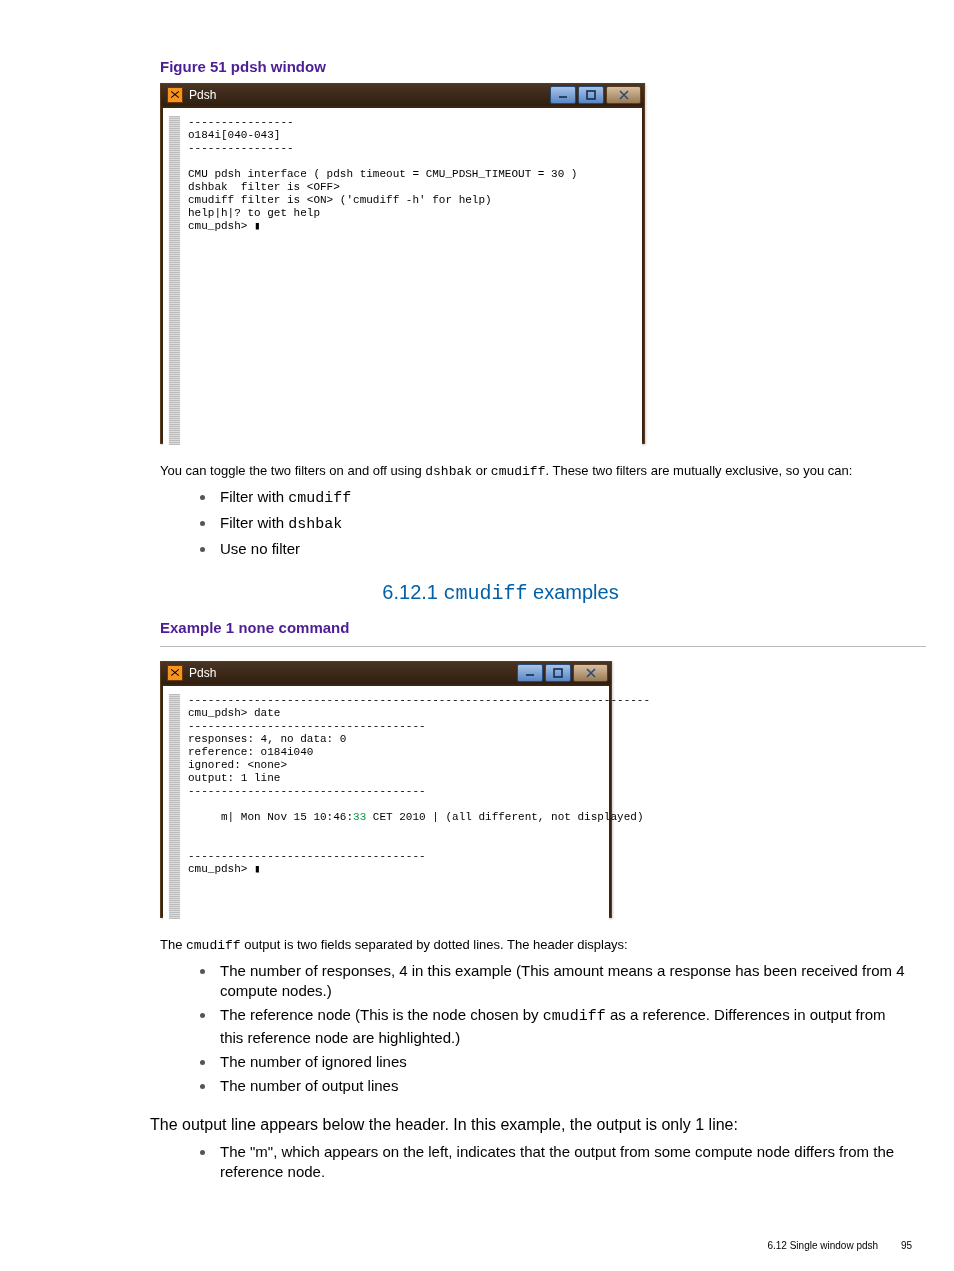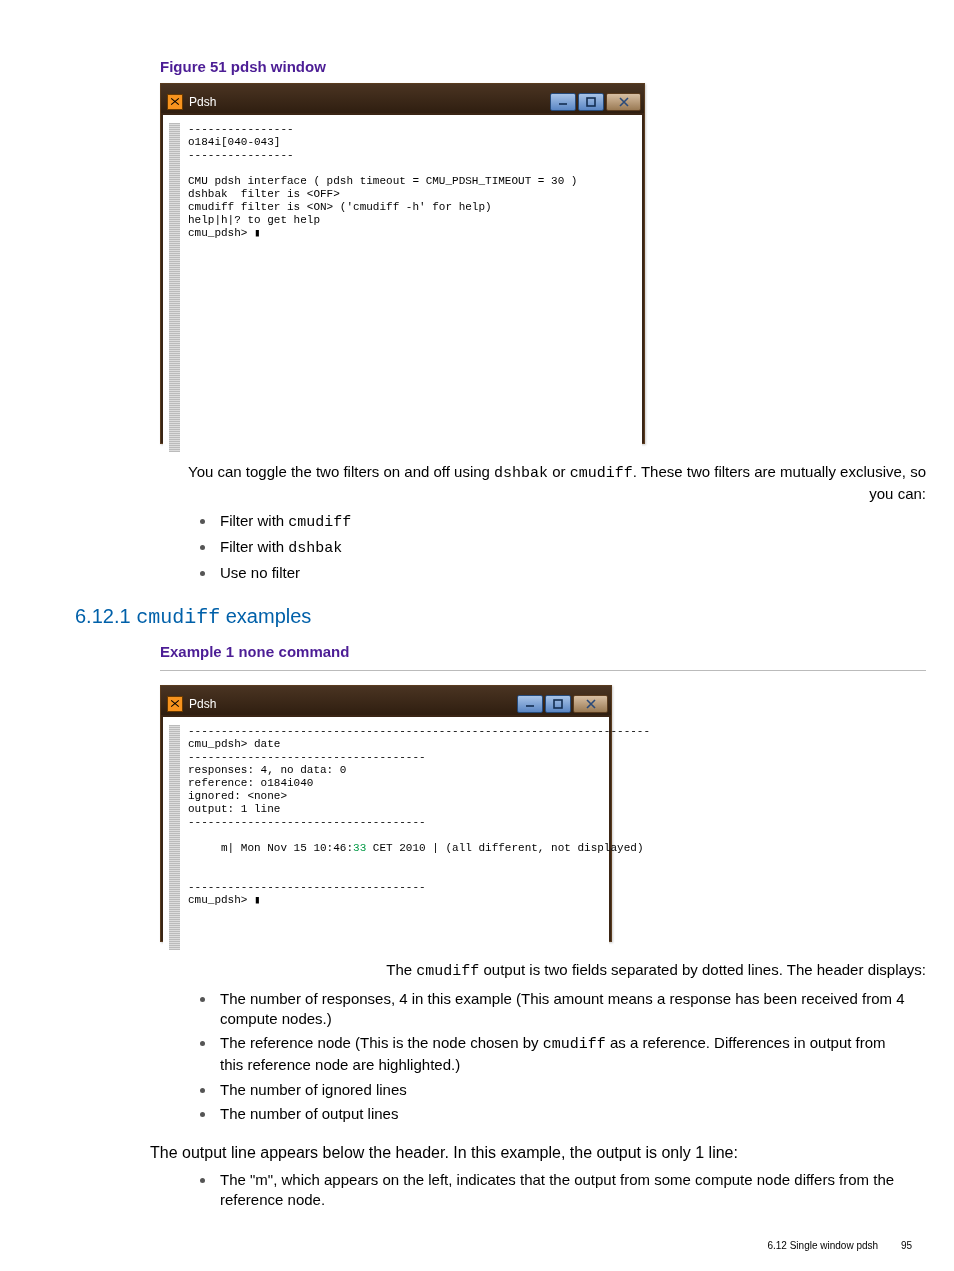--- a/index.html
+++ b/index.html
@@ -26,21 +26,21 @@
     border: 1px solid #5a3c1f;
     background: #3a2515;
     box-shadow: 1px 1px 2px rgba(0,0,0,.2);
     position: relative;
   }
   .pdsh-titlebar {
     height: 22px;
     background: linear-gradient(#4a3422, #2f1e10);
     display: flex;
     align-items: center;
-    padding: 7px 3px 0 6px;
+    padding: 0 3px 0 6px;
     color: #fff;
     font-size: 12px;
     font-family: Tahoma, Arial, sans-serif;
   }
   .pdsh-titlebar .app-icon {
     width: 14px; height: 14px;
     background: #f7931e;
     border: 1px solid #6a3a00;
     margin-right: 6px;
     position: relative;
@@ -85,43 +85,43 @@
   }
   .pdsh-content {
     font-family: "Courier New", monospace;
     font-size: 11px;
     line-height: 13px;
     white-space: pre;
     flex: 1;
   }
   .highlight { color: #009944; }
   .body-text {
-    font-size: 15px;
+    font-size: 13px;
     line-height: 1.35;
     margin: 18px 0 6px 85px;
-    text-align: right;
   }
   .body-text .mono { font-family: "Courier New", monospace; }
   ul.doc-list {
     margin: 4px 0 10px 85px;
     padding-left: 40px;
   }
   ul.doc-list li {
     font-size: 15px;
     line-height: 1.35;
     margin: 4px 16px;
     padding-left: 4px;
   }
   ul.doc-list li::marker { color: #555; font-size: 15px; }
   ul.doc-list li .mono { font-family: "Courier New", monospace; }
   h2.section-head {
     font-size: 20px;
     font-weight: normal;
     color: #0060a9;
     margin: 22px 0 14px 0;
+    text-align: center;
   }
   h2.section-head .mono { font-family: "Courier New", monospace; }
   .example-rule {
     border: 0; border-top: 1px solid #bbb;
     margin: 4px 0 14px 85px;
   }
   .left-text {
     font-size: 16px;
     line-height: 1.35;
     margin: 18px 0 6px 75px;

